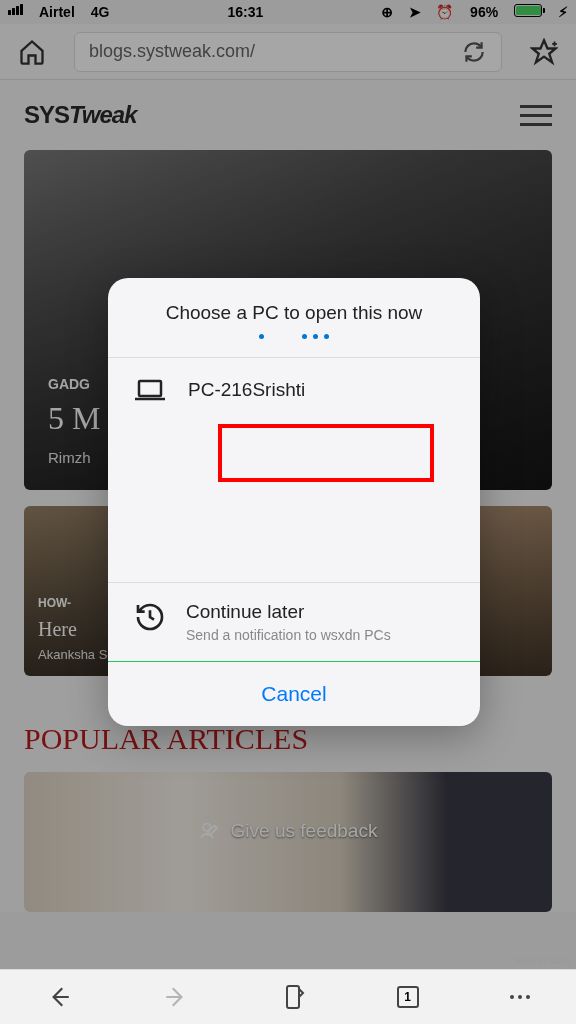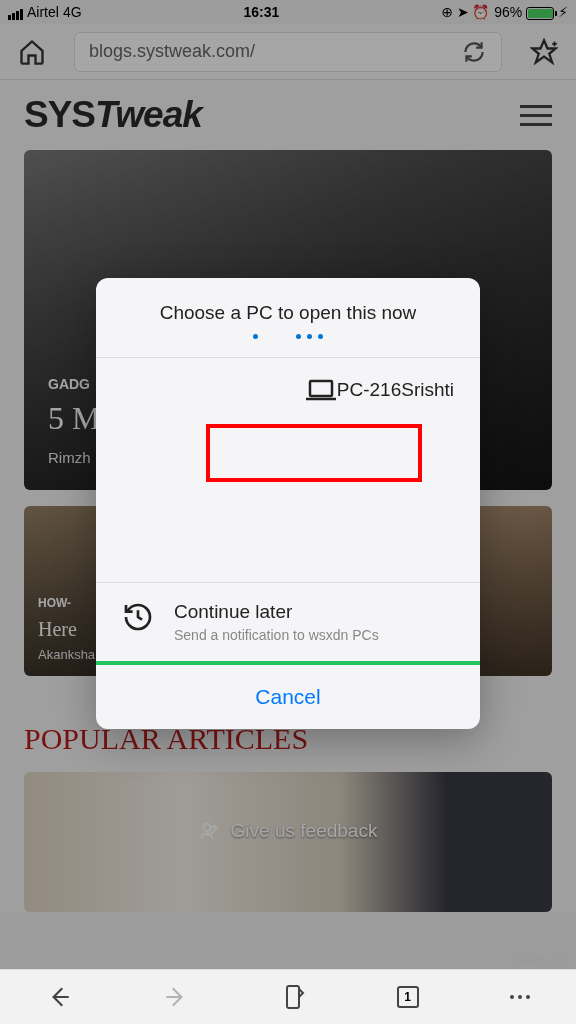--- a/index.html
+++ b/index.html
@@ -1,36 +1,36 @@
 <!DOCTYPE html>
 <html><head>
   <meta charset="utf-8">
   <style>
     * { box-sizing: border-box; margin: 0; padding: 0; font-family: -apple-system, BlinkMacSystemFont, "Segoe UI", sans-serif; }
     body { width: 576px; height: 1024px; background: #f0f0f0; overflow: hidden; position: relative; }
     
     
     .status-bar { height: 24px; display: flex; align-items: center; justify-content: space-between; padding: 0 8px; font-size: 14px; font-weight: 500; color: #000; }
-    .status-left, .status-right { display: flex; align-items: flex-end; gap: 4px; }
+    .status-left, .status-right { display: flex; align-items: flex-start; gap: 16px; font-weight: bold; }
     .signal-bars { display: flex; align-items: flex-end; gap: 1px; }
     .bar { width: 3px; background: #000; border-radius: 0.5px; }
     .bar:nth-child(1){height:5px}.bar:nth-child(2){height:7px}.bar:nth-child(3){height:9px}.bar:nth-child(4){height:11px}
     .battery { width: 28px; height: 13px; border: 1.5px solid #000; border-radius: 3px; position: relative; }
     .battery::after { content: ''; position: absolute; right: -4px; top: 3px; width: 2px; height: 5px; background: #000; border-radius: 0 1px 1px 0; }
     .battery-fill { position: absolute; left: 1px; top: 1px; bottom: 1px; width: 94%; background: #4cd964; border-radius: 1.5px; }
     
     
     .browser-bar { height: 56px; display: flex; align-items: center; padding: 0 18px; gap: 28px; background: #f8f8f8; border-bottom: 1px solid #ddd; }
     .url-bar { flex: 1; height: 40px; background: #fff; border: 1px solid #ddd; border-radius: 6px; display: flex; align-items: center; padding: 0 14px; color: #666; font-size: 18px; }
     .url-text { flex: 1; }
     
     
     .page { position: relative; background: #f5f5f5; }
     .site-header { height: 70px; display: flex; align-items: center; justify-content: space-between; padding: 0 24px; background: #f5f5f5; }
-    .logo { font-family: Arial, sans-serif; font-size: 37px; font-weight: 900; font-style: italic; color: #2a2a2a; letter-spacing: -1px; }
+    .logo { font-family: Arial, sans-serif; font-size: 24px; font-weight: 900; font-style: italic; color: #2a2a2a; letter-spacing: -1px; }
     .logo span { font-style: normal; }
     .hamburger { display: flex; flex-direction: column; gap: 6px; }
     .hamburger div { width: 32px; height: 3px; background: #444; }
     
     .content { padding: 0 24px; }
     .card { position: relative; border-radius: 6px; overflow: hidden; margin-bottom: 16px; background: #666; background-size: cover; }
     .card-main { height: 340px; background: linear-gradient(rgba(0,0,0,0.1), rgba(0,0,0,0.6)), linear-gradient(135deg, #888 0%, #555 50%, #333 100%); }
     .card-content { position: absolute; bottom: 0; left: 0; right: 0; padding: 24px; color: #fff; }
     .card-category { font-size: 14px; font-weight: 700; text-transform: uppercase; margin-bottom: 8px; }
     .card-title { font-size: 32px; font-family: Georgia, serif; margin-bottom: 12px; }
@@ -53,35 +53,35 @@
     .tb-icon { color: #444; stroke: #444; }
     .tb-icon.disabled { opacity: 0.35; }
     .tab-count { position: relative; width: 22px; height: 22px; border: 2px solid #444; border-radius: 3px; display:flex; align-items:center; justify-content:center; font-size:12px; font-weight:600;}
     .dots { display:flex; gap:4px; }
     .dots div { width:4px;height:4px;background:#444;border-radius:50%; }
     
     
     .scrim { position: absolute; inset: 0; background: rgba(0,0,0,0.35); }
     
     
-    .modal { position: absolute; left: 96px; right: 96px; top: 278px; background: #f5f5f7; border-radius: 12px; overflow: hidden; box-shadow: 0 10px 40px rgba(0,0,0,0.3); }
+    .modal { position: absolute; left: 108px; right: 96px; top: 278px; background: #f5f5f7; border-radius: 20px; overflow: hidden; box-shadow: 0 10px 40px rgba(0,0,0,0.3); }
     .modal-title { text-align: center; font-size: 19px; color: #222; padding: 24px 20px 10px; font-weight: 400; }
     .loader-dots { display:flex; justify-content:center; gap: 38px; padding-bottom: 18px; }
     .loader-dots .g { display:flex; gap:6px;}
     .ld { width:5px; height:5px; border-radius:50%; background: #0078d4; }
     .modal-divider { height: 1px; background: #ddd; }
     
-    .pc-item { display:flex; align-items:center; padding: 20px 26px; justify-content: flex-end; }
+    .pc-item { display:flex; align-items:center; gap:22px; padding: 20px 26px; }
     .highlight-box { position: absolute; border: 4px solid #ff0000; left: 110px; top: 66px; width: 216px; height: 58px; pointer-events:none; }
     .modal-body { position: relative; }
     .pc-name { font-size: 19px; color: #222; }
     
     .spacer { height: 160px; }
     
-    .continue-section { padding: 18px 26px; display:flex; gap:20px; align-items:flex-start; border-bottom:4px solid #22c55e;}
+    .continue-section { padding: 18px 26px; display:flex; gap:20px; align-items:flex-start; border-bottom:1px solid #22c55e;}
     .continue-text .t1 { font-size: 19px; color: #222; margin-bottom: 4px; }
     .continue-text .t2 { font-size: 14px; color: #888; }
     
     .cancel-btn { text-align:center; padding: 20px; font-size: 21px; color: #007aff; font-weight: 400; }
     
     
     .feedback { position: absolute; left: 50%; transform: translateX(-50%); top: 820px; color: #fff; font-size: 19px; display:flex; align-items:center; gap:10px; text-shadow: 0 1px 2px rgba(0,0,0,0.5); }
     
     .watermark { position: absolute; bottom: 58px; right: 6px; font-size: 11px; color: #999; }
   </style>

